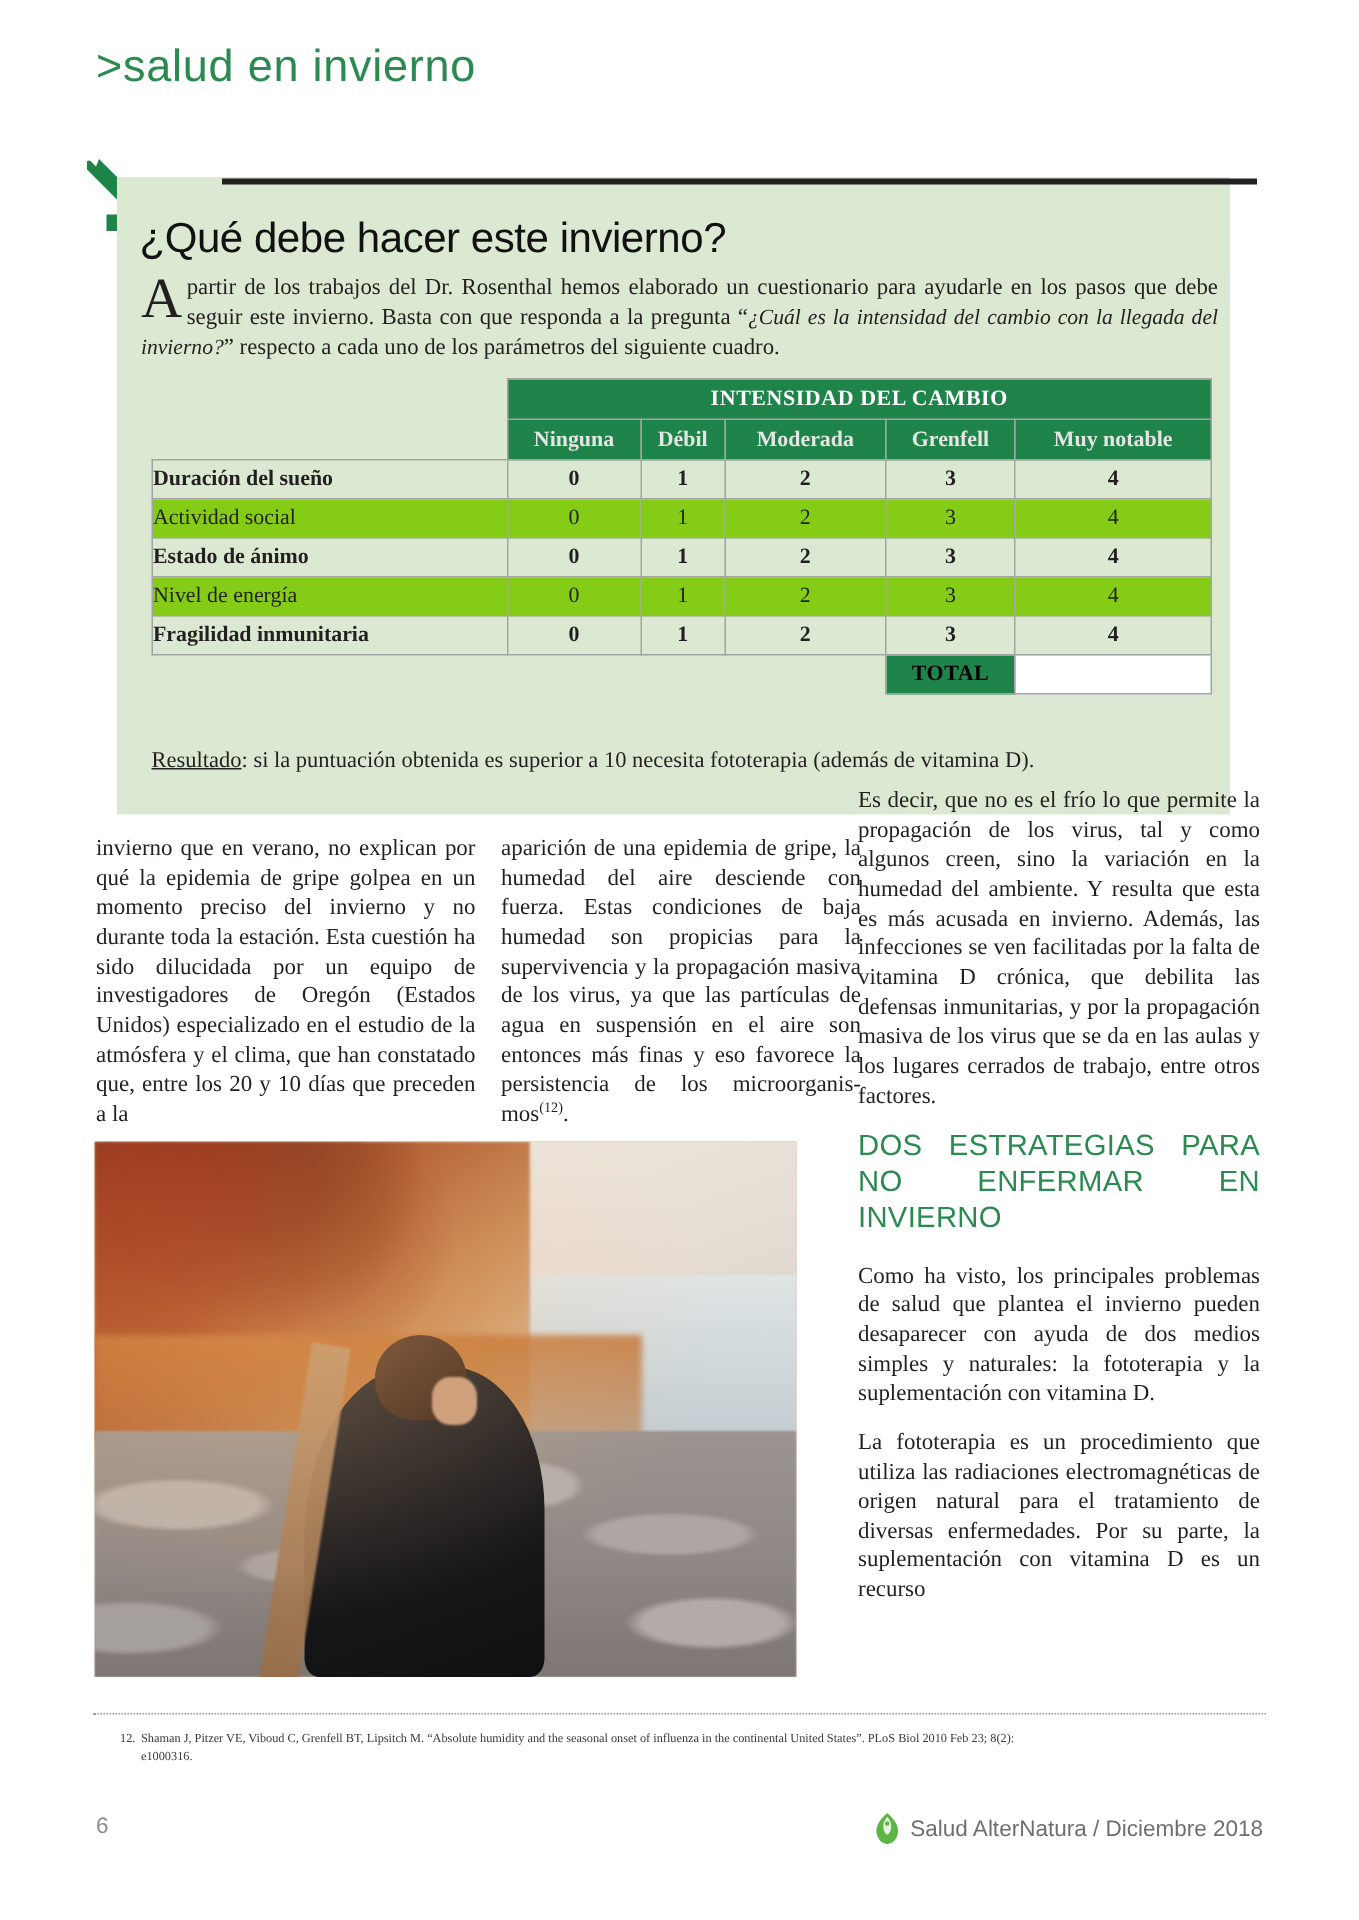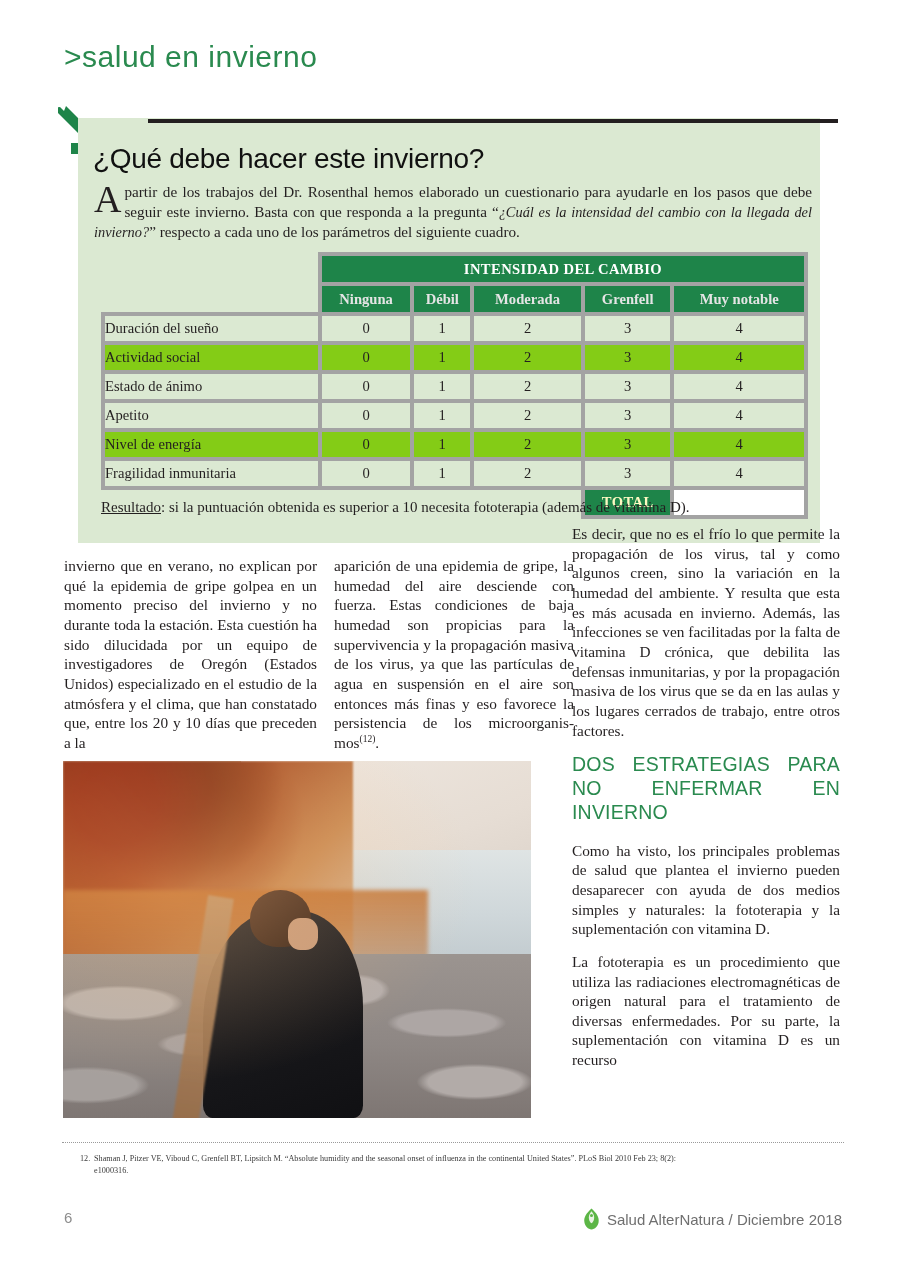--- a/index.html
+++ b/index.html
@@ -5,21 +5,21 @@
   html,body{margin:0;padding:0;}
   body{
     width:906px;height:1280px;background:#ffffff;
     font-family:"Liberation Serif",serif;color:#231f20;
     overflow:hidden;position:relative;
   }
   .page{position:absolute;inset:0;}
 
   
   .kicker{
-    position:absolute;left:64px;top:40px;
+    position:absolute;left:64px;top:28px;
     font-family:"Liberation Sans",sans-serif;
     font-size:30px;font-weight:300;letter-spacing:.5px;
     color:#2a8a4f;white-space:nowrap;
   }
   .kicker .gt{color:#2a8a4f;font-weight:400;}
 
   
   .arrow{position:absolute;left:58px;top:104px;width:56px;height:54px;}
 
   
@@ -45,37 +45,37 @@
     float:left;font-size:38px;line-height:.84;padding:2px 3px 0 0;
     font-family:"Liberation Serif",serif;
   }
   .intro i{font-style:italic;font-size:14.4px;}
 
   
   table.q{
     position:absolute;left:101px;top:252px;width:707px;
     border-collapse:collapse;font-size:14.4px;
   }
-  table.q td,table.q th{border:4px solid #a3a3a3;padding:0;}
+  table.q td,table.q th{border:1px solid #a3a3a3;padding:0;}
   .nb{border:0 !important;background:transparent;}
   .hdr-band{
     background:#1e8449;color:#fff;text-align:center;
     font-weight:bold;font-size:14.6px;letter-spacing:.4px;
     height:26px;
   }
   .hdr-cell{
     background:#1e8449;color:#e5e5e5;text-align:center;
     font-weight:bold;font-size:14.6px;height:26px;white-space:nowrap;
   }
   .rowlabel{padding-left:6px;height:25px;white-space:nowrap;font-size:14.6px;}
   .num{text-align:center;height:25px;font-size:14.6px;}
-  tr.alt .rowlabel,tr.alt .num{background:#dbe9d2;}
+  tr.alt .rowlabel,tr.alt .num{background:#dbe9d2;font-weight:bold;}
   tr.plain .rowlabel,tr.plain .num{background:#84cc16;}
   .total-cell{
-    background:#1e8449;color:#fef9c3;font-weight:bold;text-align:center;
+    background:#1e8449;color:#000000;font-weight:bold;text-align:center;
     height:25px;font-size:14.6px;letter-spacing:.4px;
   }
   .total-blank{background:#ffffff;height:25px;}
 
   .resultado{
     position:absolute;left:101px;top:498px;width:710px;
     font-size:15px;line-height:1.3;
   }
   .resultado u{text-decoration:underline;}
 
@@ -244,28 +244,20 @@
       <td class="num">4</td>
     </tr>
     <tr class="alt">
       <td class="rowlabel">Estado de ánimo</td>
       <td class="num">0</td>
       <td class="num">1</td>
       <td class="num">2</td>
       <td class="num">3</td>
       <td class="num">4</td>
     </tr>
-    <tr class="alt">
-      <td class="rowlabel">Apetito</td>
-      <td class="num">0</td>
-      <td class="num">1</td>
-      <td class="num">2</td>
-      <td class="num">3</td>
-      <td class="num">4</td>
-    </tr>
     <tr class="plain">
       <td class="rowlabel">Nivel de energía</td>
       <td class="num">0</td>
       <td class="num">1</td>
       <td class="num">2</td>
       <td class="num">3</td>
       <td class="num">4</td>
     </tr>
     <tr class="alt">
       <td class="rowlabel">Fragilidad inmunitaria</td>

